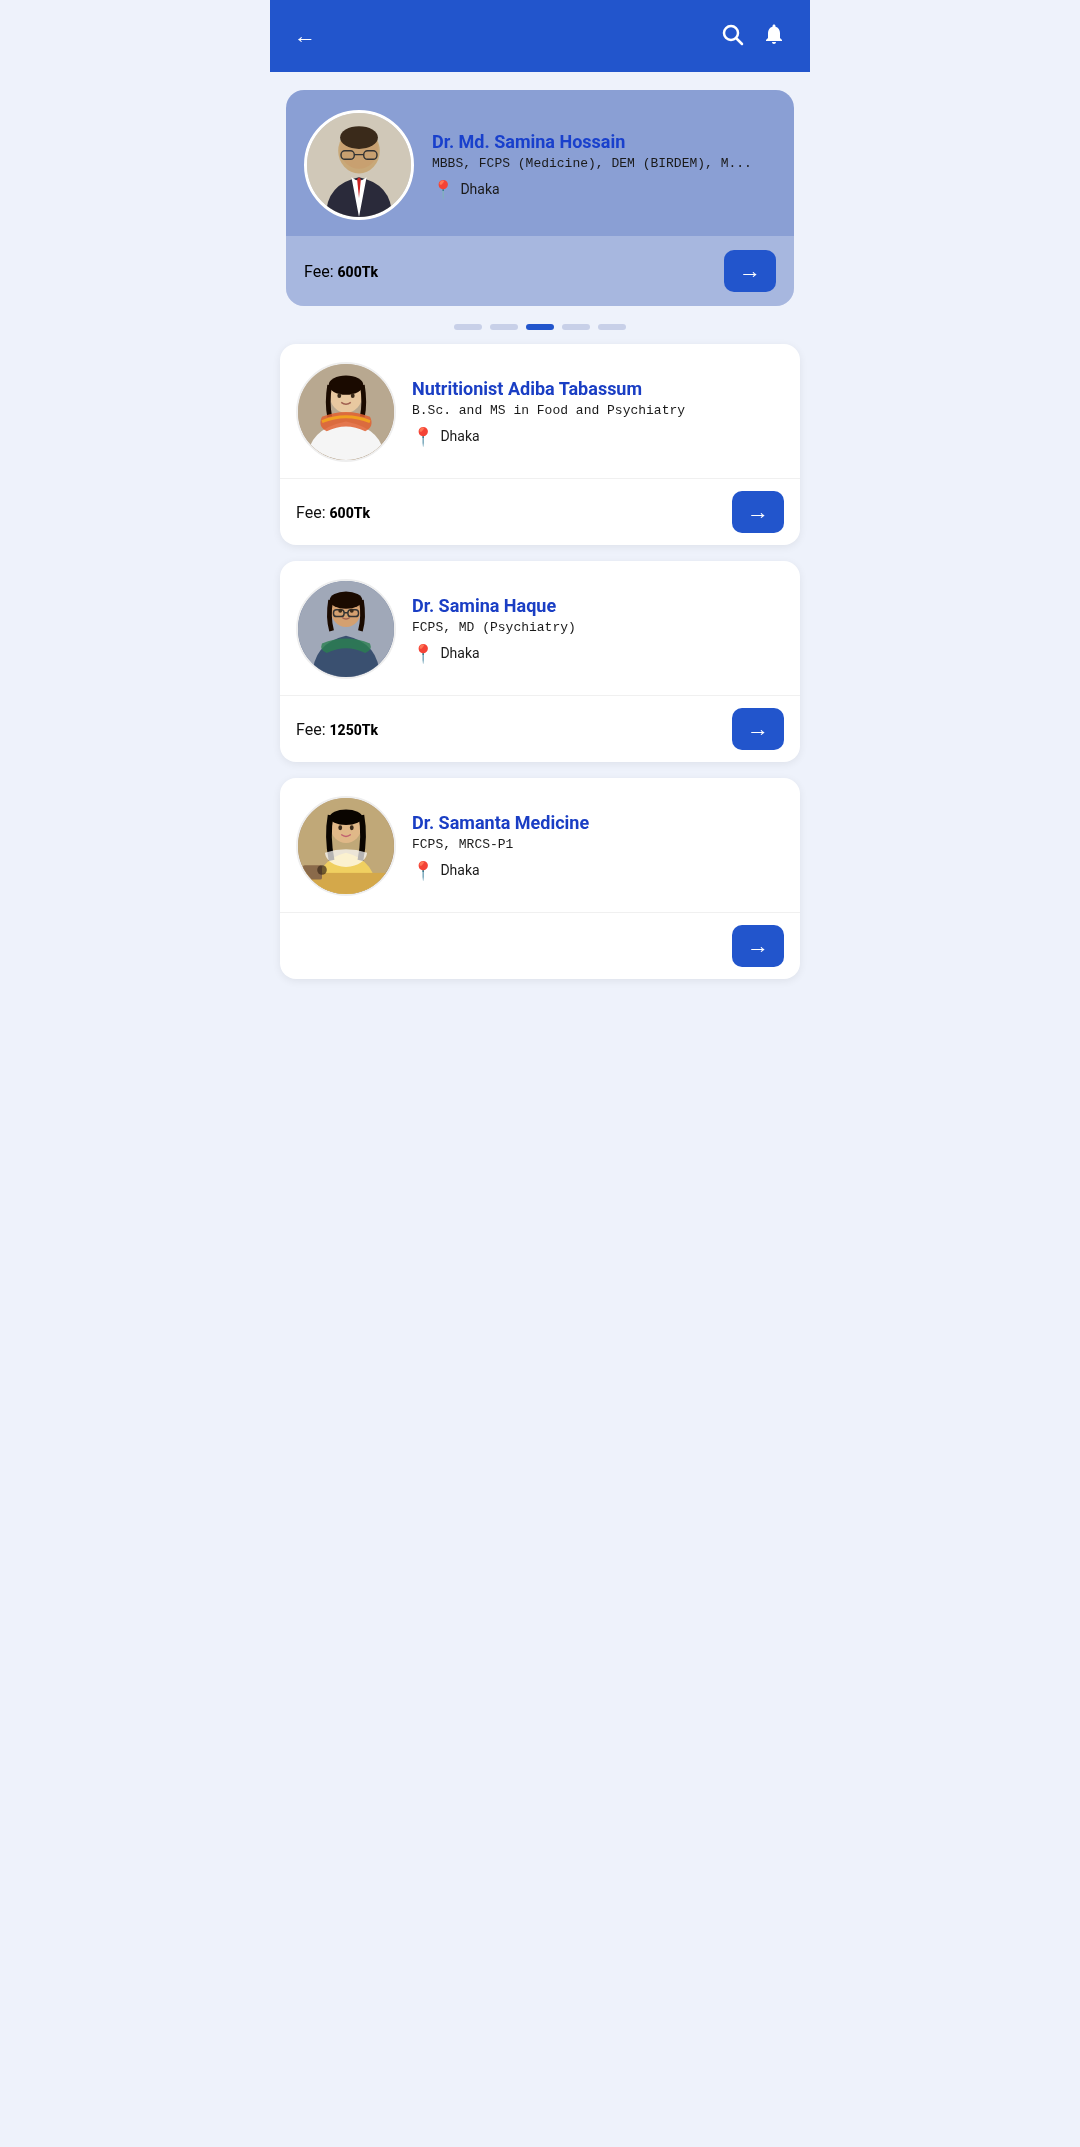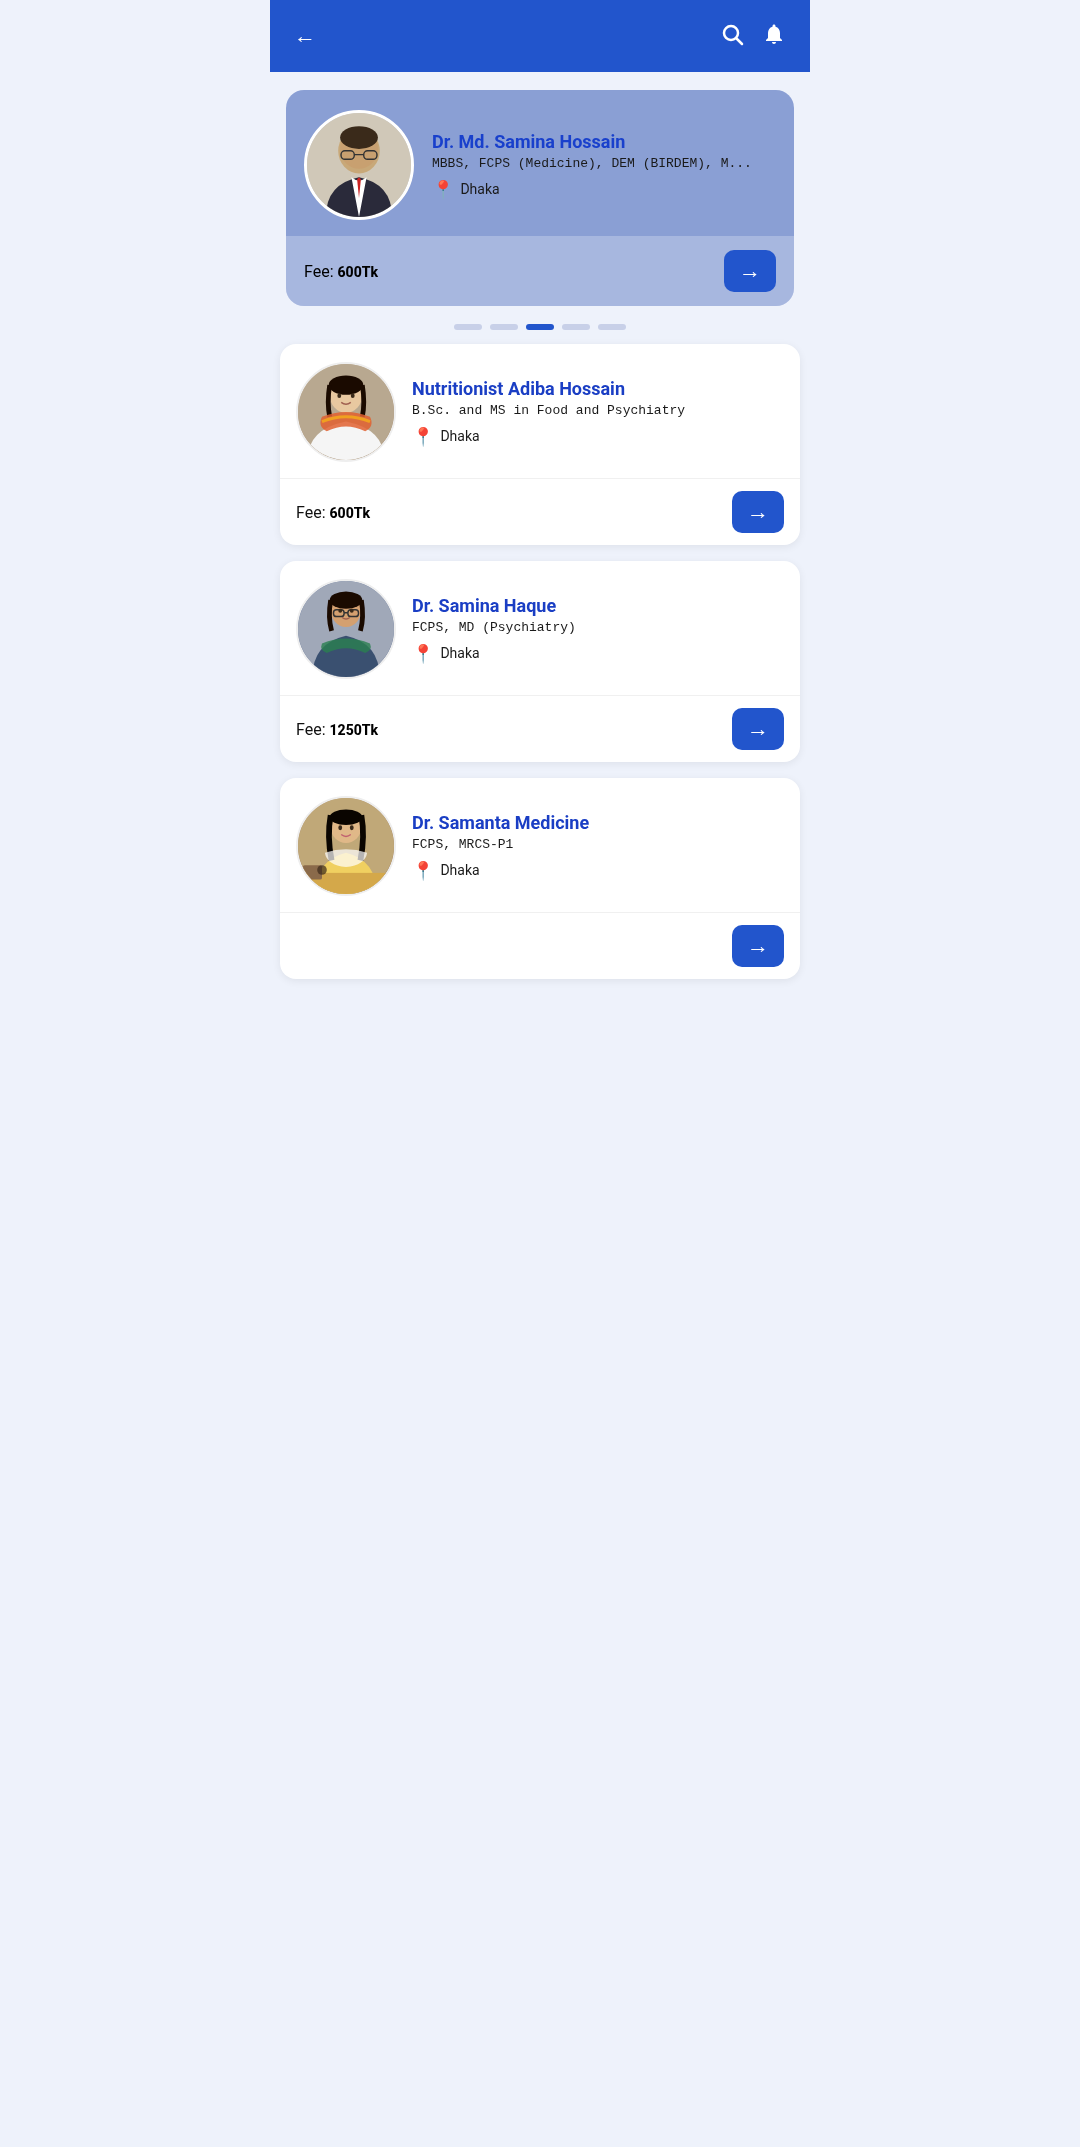--- a/index.html
+++ b/index.html
@@ -275,21 +275,21 @@
 
           <path d="M25 55 Q50 45 75 55 Q80 65 70 70 Q50 60 30 70 Q20 65 25 55Z" fill="#e06030" opacity="0.85"></path>
           <path d="M25 60 Q50 50 75 60" stroke="#f0a020" stroke-width="3" fill="none"></path>
 
           <ellipse cx="43" cy="33" rx="2" ry="2.5" fill="#3a2a1a"></ellipse>
           <ellipse cx="57" cy="33" rx="2" ry="2.5" fill="#3a2a1a"></ellipse>
           <path d="M45 40 Q50 44 55 40" stroke="#a06050" stroke-width="1.5" fill="none"></path>
         </svg>
       </div>
       <div class="doc-info">
-        <div class="doc-name">Nutritionist Adiba Hossain</div>
+        <div class="doc-name">Nutritionist Adiba Tabassum</div>
         <div class="doc-qual">B.Sc.  and MS in Food and Psychiatry</div>
         <div class="doc-location">
           <span class="location-pin">📍</span>
           <span>Dhaka</span>
         </div>
       </div>
     </div>
     <div class="doctor-card-bottom">
       <div>
         <span class="fee-text">Fee: </span>

